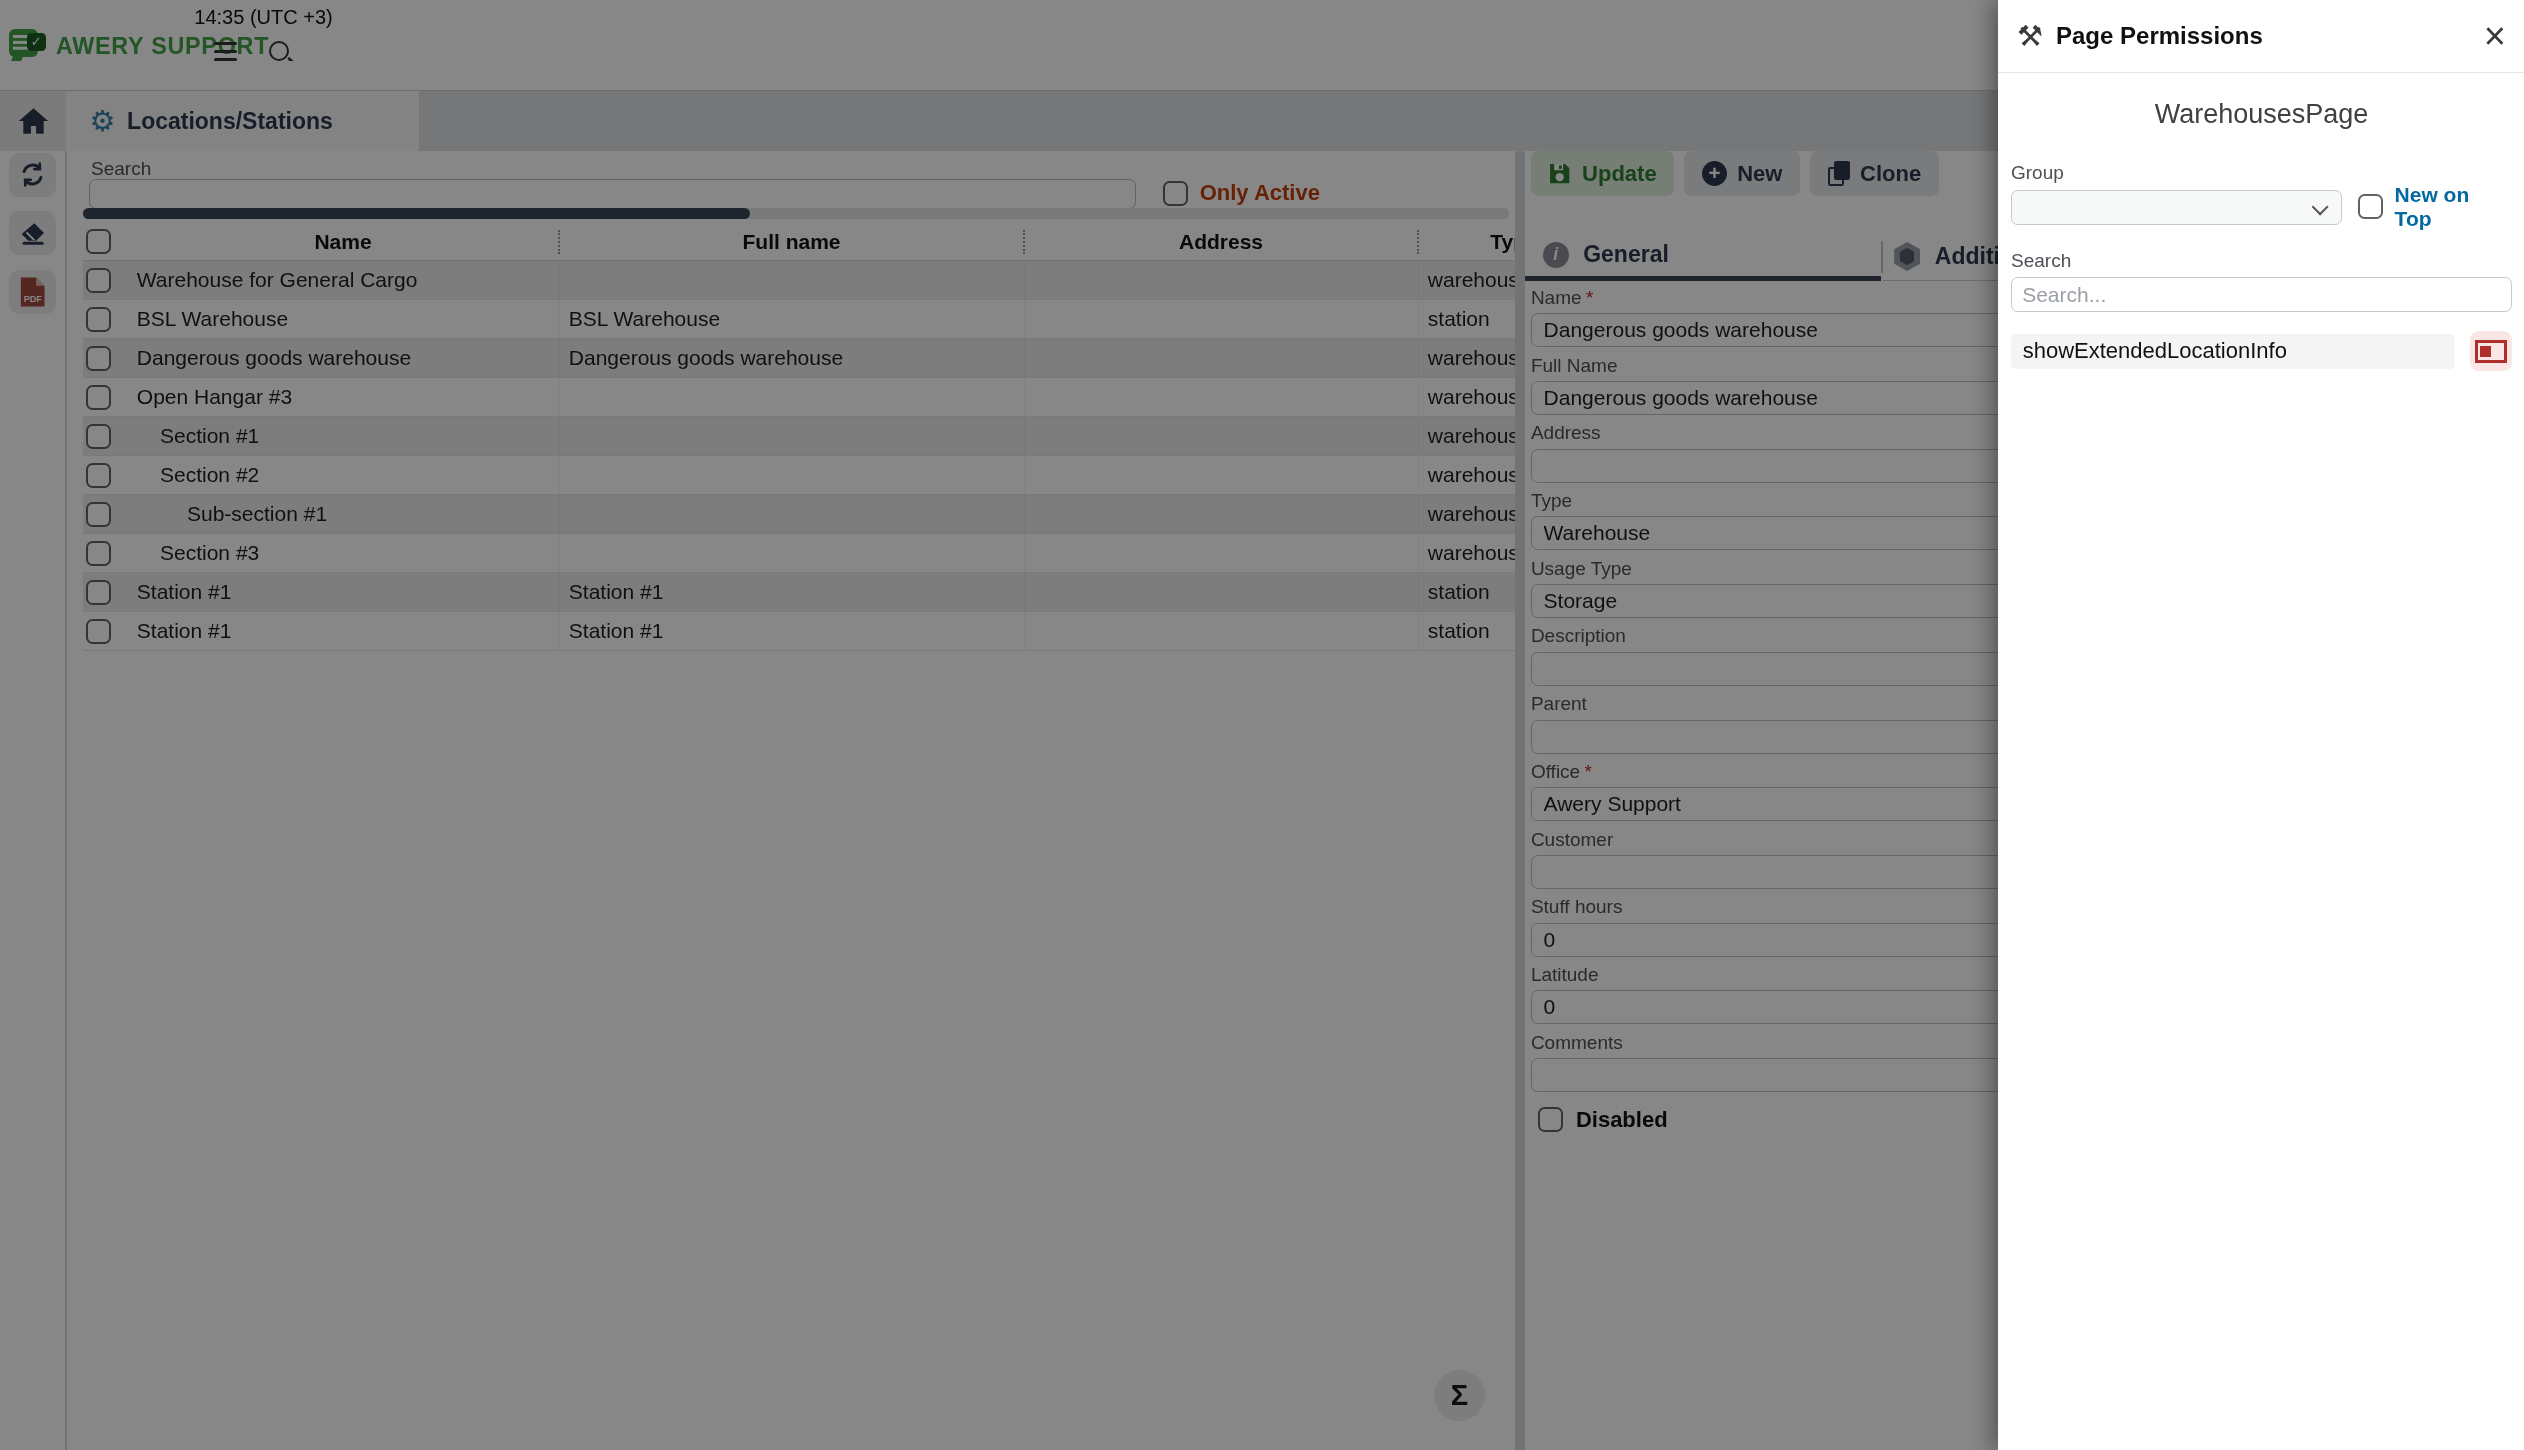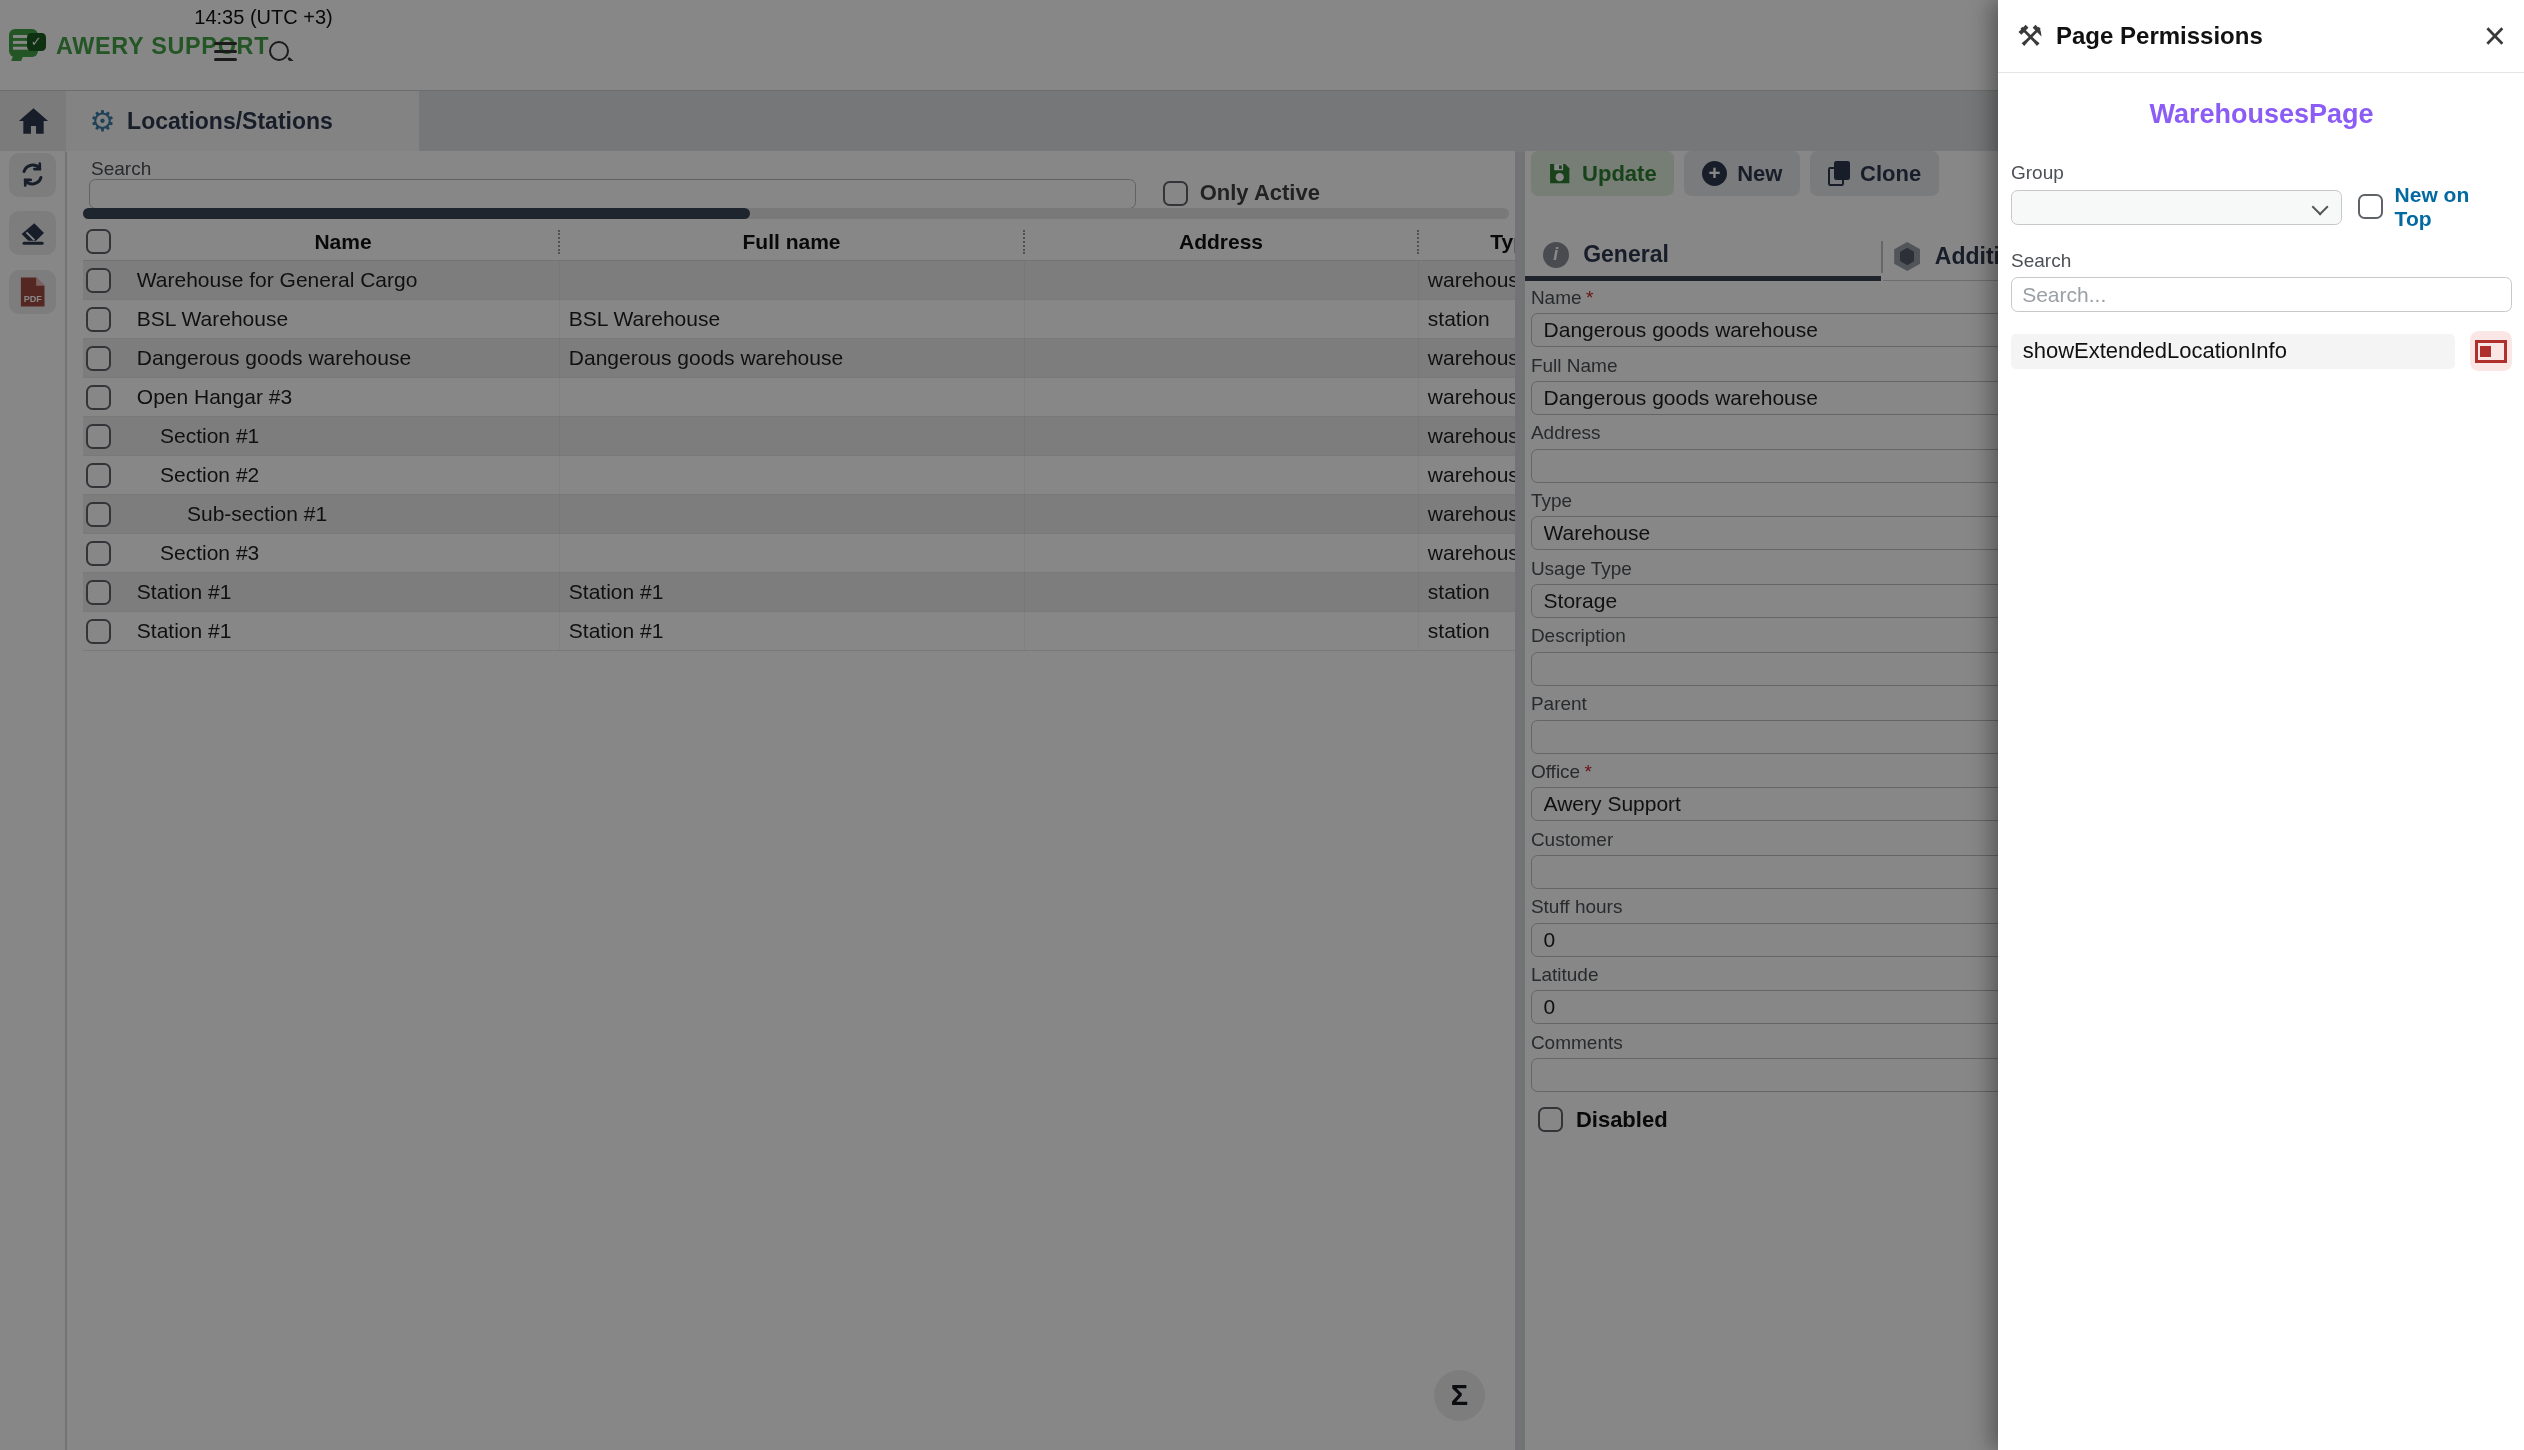--- a/index.html
+++ b/index.html
@@ -33,21 +33,21 @@
   
   .sidebar{position:absolute;left:0;top:151px;width:66px;height:1299px;background:#ffffff;border-right:1.5px solid #dcdcdc;box-sizing:border-box;}
   .side-btn{position:absolute;left:8.8px;width:47px;height:44px;background:#ececec;border-radius:10.2px;display:flex;align-items:center;justify-content:center;cursor:pointer;}
   .side-btn svg{display:block;}
   
   .table-panel{position:absolute;left:67px;top:151px;width:1448px;height:1299px;background:#ffffff;overflow:hidden;}
   .search-label{position:absolute;left:24px;top:6.6px;font-size:19px;color:#4d5156;}
   .search-input{position:absolute;left:22px;top:28px;width:1025px;height:28px;border:1.5px solid #b9b9b9;border-radius:6.6px;background:#fff;font-size:20.5px;padding:0 10.2px;outline:none;box-sizing:content-box;}
   .only-active{position:absolute;left:1096px;top:29px;display:flex;align-items:center;cursor:pointer;}
   .cbx{width:25px;height:25px;border:2.2px solid #5f6368;border-radius:6.6px;background:#fff;box-sizing:border-box;flex:0 0 auto;}
-  .only-active .lbl{margin-left:11.7px;font-size:22px;font-weight:bold;color:#404040;}
+  .only-active .lbl{margin-left:11.7px;font-size:22px;font-weight:bold;color:#c2410c;}
   .hscroll-track{position:absolute;left:16px;top:57px;width:1426px;height:11px;background:#e4e4e4;border-radius:5.9px;}
   .hscroll-thumb{position:absolute;left:0;top:0;width:667px;height:11px;background:#3c4657;border-radius:5.9px;cursor:grab;}
   .tbl{position:absolute;left:16px;top:72px;width:1527px;}
   .thead{display:flex;height:37px;align-items:center;border-bottom:1.5px solid #d9d9d9;}
   .th{font-size:21px;font-weight:bold;color:#111;text-align:center;box-sizing:border-box;}
   .th.sep{border-right:2.2px dotted #9a9a9a;}
   .c-cb{width:45px;display:flex;align-items:center;justify-content:flex-start;padding-left:2.9px;box-sizing:border-box;}
   .c-name{width:432px;}
   .c-full{width:465px;}
   .c-addr{width:394px;}
@@ -88,21 +88,21 @@
   .disabled-row .lbl{margin-left:13px;font-size:22px;font-weight:bold;color:#111;}
   
   .dim{position:absolute;left:0;top:0;width:1999px;height:1451px;background:rgba(0,0,0,0.47);z-index:40;}
   
   .perm{position:absolute;left:1998px;top:0;width:527px;height:1451px;background:#ffffff;z-index:50;box-shadow:-7.3px 0 20.5px rgba(0,0,0,0.35);}
   .perm-head{height:73px;display:flex;align-items:center;padding:0 19px;border-bottom:1.5px solid #e6e6e6;box-sizing:border-box;}
   .tools-ic{font-size:29px;color:#3a3a3a;font-family:"DejaVu Sans",sans-serif;line-height:1;}
   .perm-title{margin-left:13px;font-size:24px;font-weight:bold;color:#111;flex:1;}
   .perm-close{font-size:38px;color:#3a3a3a;line-height:1;cursor:pointer;font-weight:normal;}
   .perm-body{padding:0 13px;}
-  .page-name{text-align:center;font-size:27px;font-weight:bold;color:#8b5cf6;margin-top:26px;}
+  .page-name{text-align:center;font-size:27px;font-weight:normal;color:#404040;margin-top:26px;}
   .group-row{display:flex;margin-top:32px;}
   .group-col{width:331px;}
   .perm-lbl{font-size:19px;color:#4d5156;margin-bottom:5.9px;}
   .pselect{position:relative;height:35px;background:#f7f8f8;border:1.5px solid #c8c8c8;border-radius:6.6px;box-sizing:border-box;cursor:pointer;}
   .chev{position:absolute;right:14.6px;top:10.2px;width:10.2px;height:10.2px;border-right:2.2px solid #555;border-bottom:2.2px solid #555;transform:rotate(45deg);}
   .newontop{display:flex;align-items:center;margin-left:16px;margin-top:20.5px;cursor:pointer;}
   .newontop .lbl{margin-left:11.7px;font-size:21px;font-weight:bold;color:#0369a1;}
   .perm-search-block{margin-top:19px;}
   .perm-search{width:100%;height:35px;border:1.5px solid #c8c8c8;border-radius:6.6px;font-size:21px;padding:0 10.2px;box-sizing:border-box;outline:none;color:#1f1f1f;}
   .perm-search::placeholder{color:#9aa0a6;}

